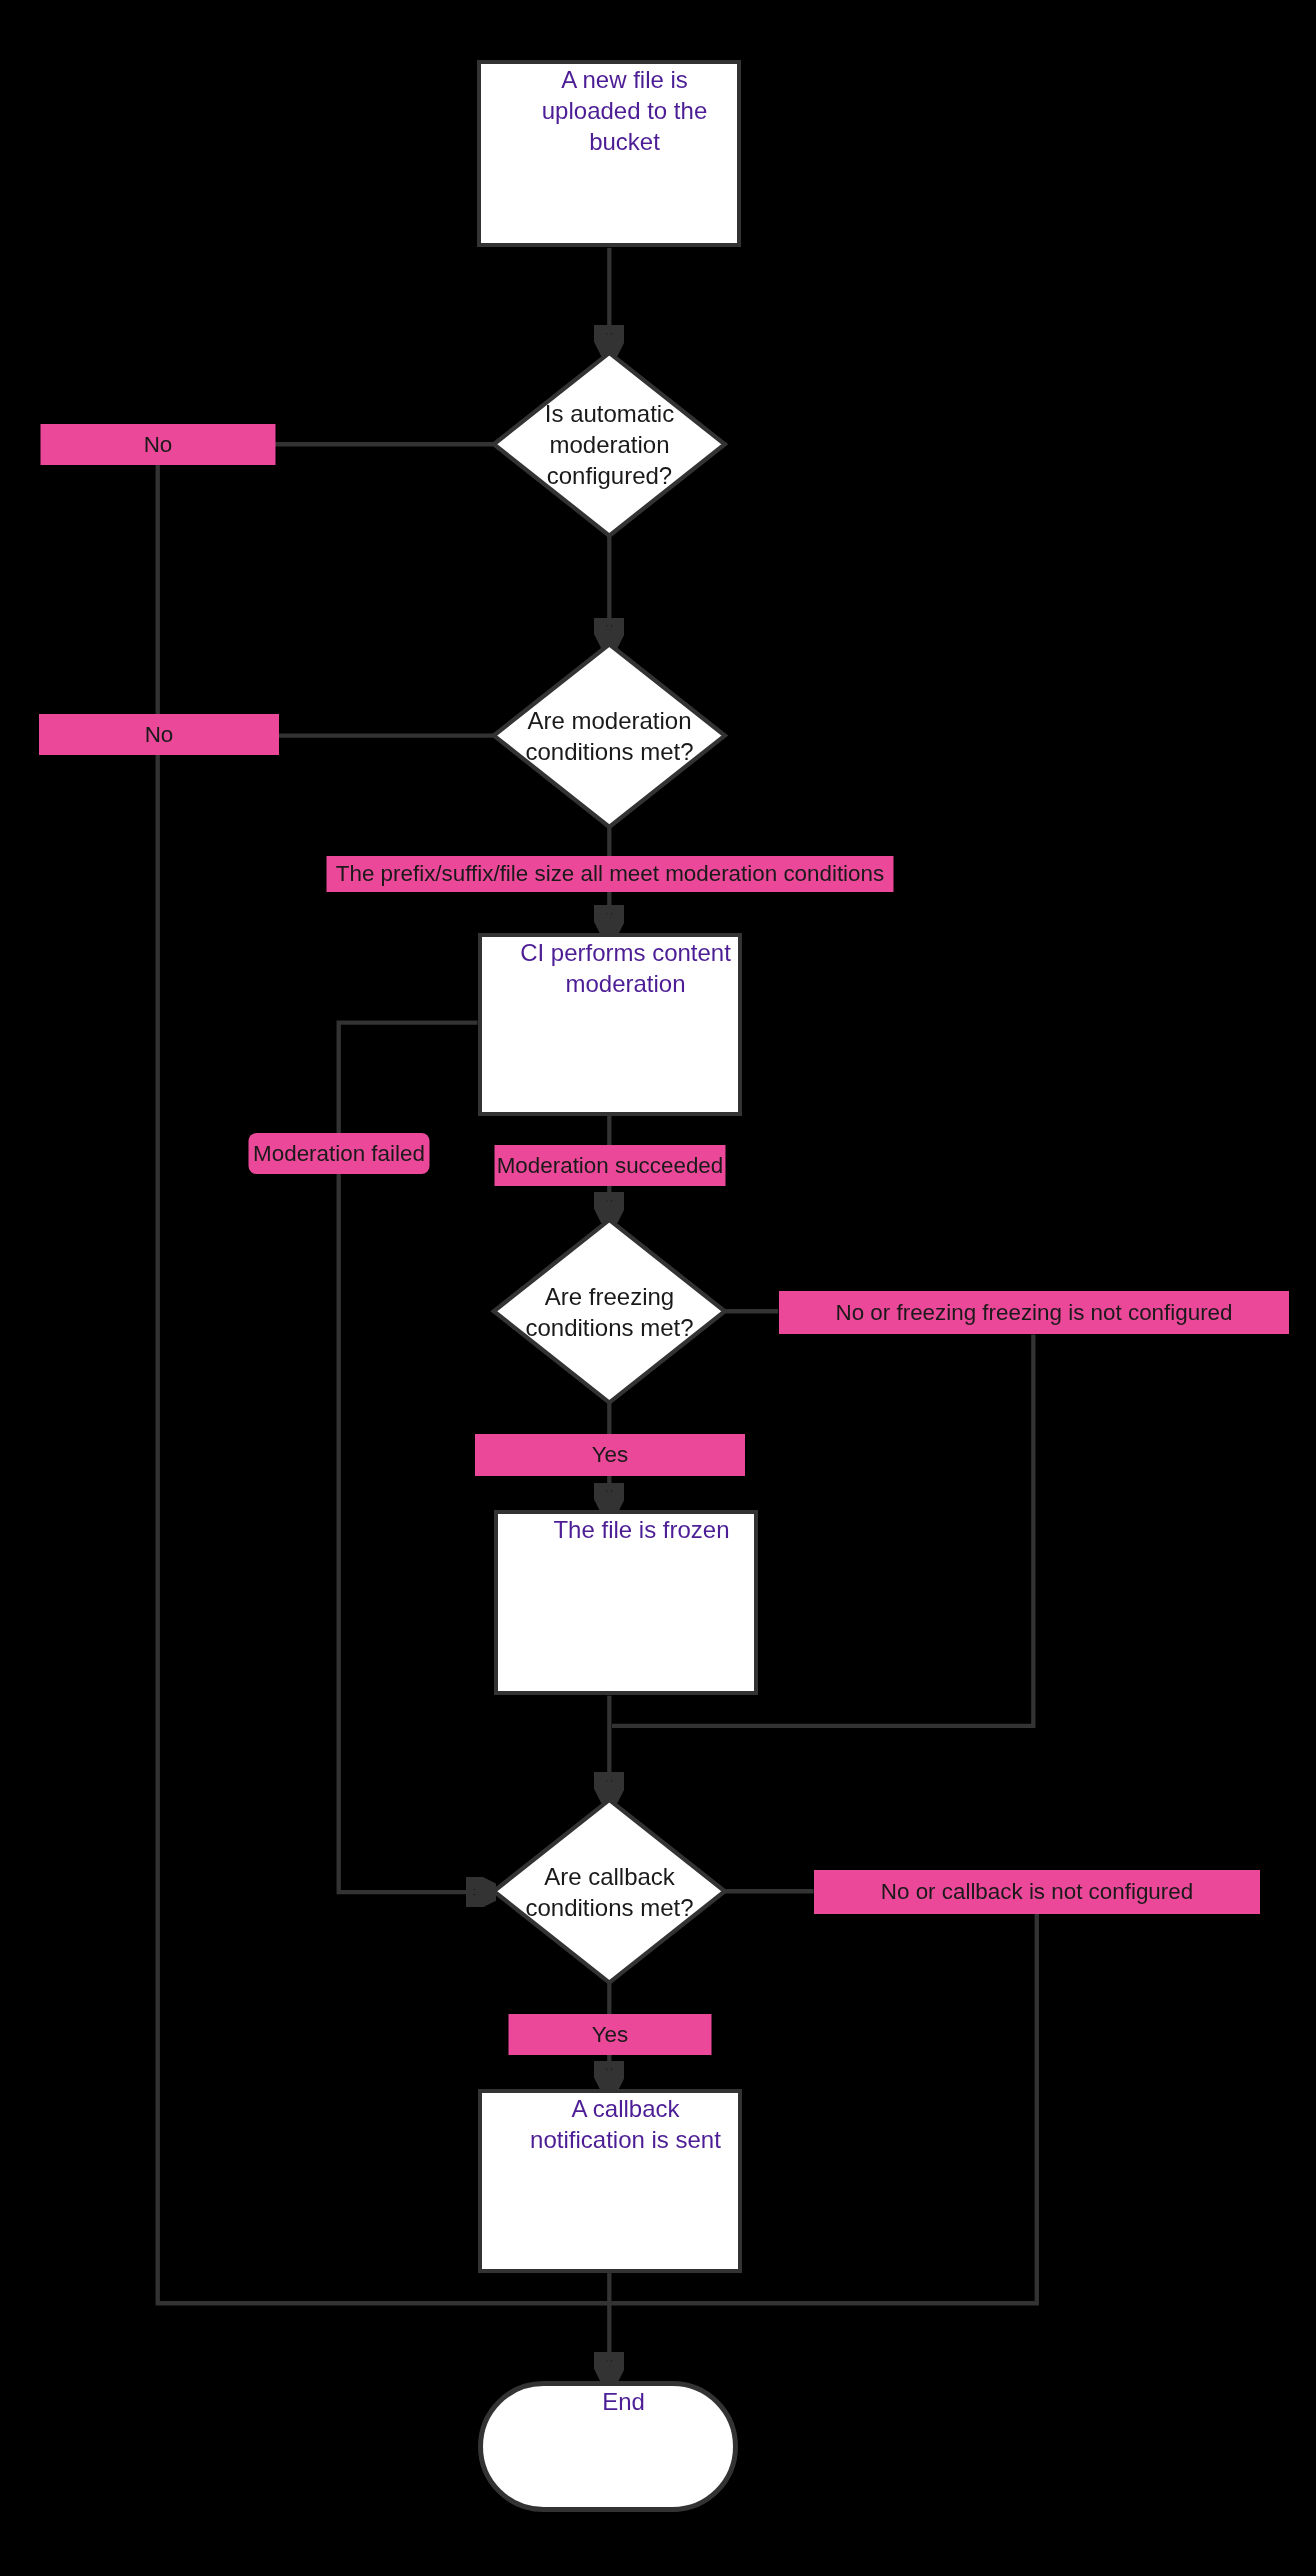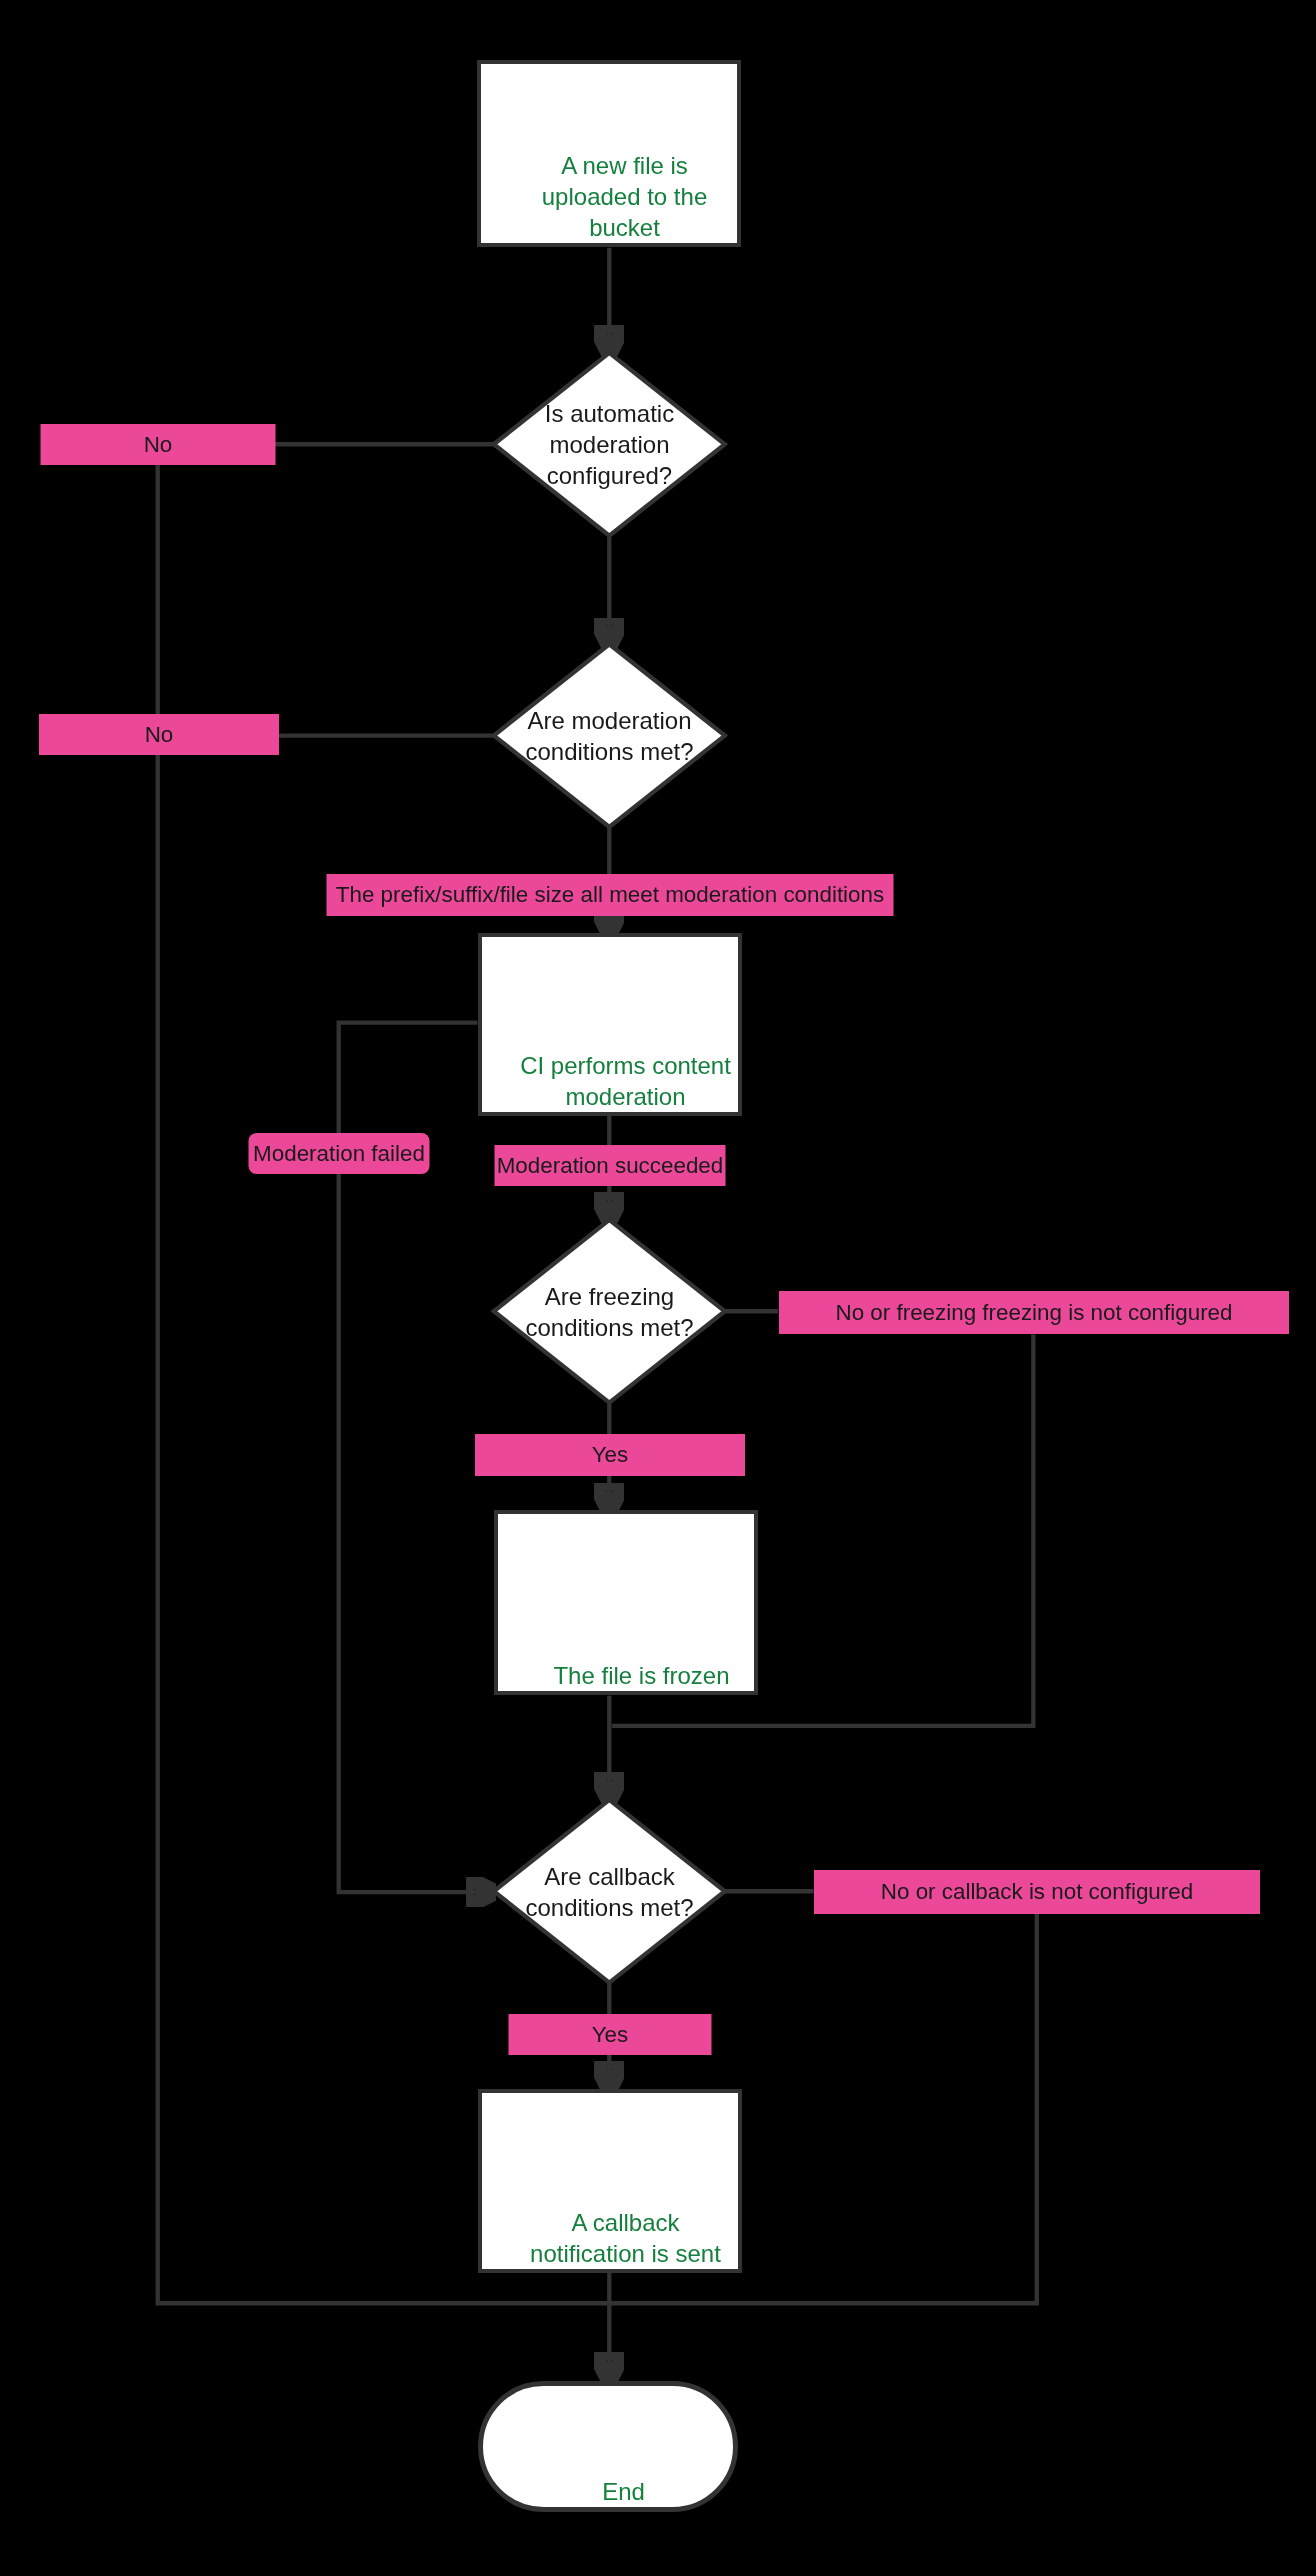--- a/index.html
+++ b/index.html
@@ -5,22 +5,22 @@
   html,body{margin:0;padding:0;background:#000;}
   #canvas{
     position:relative;width:1316px;height:2576px;background:#000000;
     font-family:"Liberation Sans","DejaVu Sans",sans-serif;overflow:hidden;
   }
   #edges{position:absolute;left:0;top:0;width:1316px;height:2576px;}
   #edges path{stroke:#333333;stroke-width:5;fill:none;}
   #edges polygon{fill:#ffffff;stroke:#333333;stroke-width:5;}
   .node{
     position:absolute;background:#ffffff;border:4.3px solid #333333;box-sizing:border-box;
-    display:flex;align-items:flex-end;justify-content:center;text-align:center;
-    color:#15803d;font-size:24px;line-height:31px;white-space:pre-line;padding-left:31px;
+    display:flex;align-items:flex-start;justify-content:center;text-align:center;
+    color:#4c1d95;font-size:24px;line-height:31px;white-space:pre-line;padding-left:31px;
   }
   .dtext{
     position:absolute;display:flex;align-items:center;justify-content:center;text-align:center;
     color:#1a1a1a;font-size:24px;line-height:31px;white-space:pre-line;background:transparent;
   }
   .elabel{
     position:absolute;background:#ec4899;color:#1a1a1a;font-size:22.4px;height:41px;
     display:flex;align-items:center;justify-content:center;text-align:center;
     white-space:nowrap;transform:translateX(-50%);padding:0 1px;box-sizing:border-box;
   }
@@ -28,21 +28,21 @@
   #n-ci{left:478px;top:933px;width:264px;height:183px;}
   #n-frozen{left:478px;top:1510px;width:264px;height:185px;margin-left:16px;}
   #n-callback{left:478px;top:2089px;width:264px;height:184px;}
   #n-end{left:478px;top:2381px;width:260px;height:131px;border-width:5.2px;border-radius:66px;}
   #t-d1{left:494px;top:353px;width:231px;height:183px;justify-content:center;}
   #t-d2{left:494px;top:644px;width:231px;height:183px;}
   #t-d3{left:494px;top:1220px;width:231px;height:183px;}
   #t-d4{left:494px;top:1800px;width:231px;height:183px;}
   #l-no1{left:158px;top:424px;min-width:235px;}
   #l-no2{left:159px;top:714px;min-width:240px;}
-  #l-cond{left:610px;top:856px;min-width:567px;height:42px;margin-top:18px;}
+  #l-cond{left:610px;top:856px;min-width:567px;height:36px;}
   #l-modfail{left:339px;top:1133px;min-width:181px;border-radius:8px;}
   #l-modsucc{left:610px;top:1145px;min-width:231px;height:41px;}
   #l-freezeno{left:1034px;top:1291px;min-width:510px;height:43px;}
   #l-yes1{left:610px;top:1434px;min-width:270px;height:42px;}
   #l-callbackno{left:1037px;top:1870px;min-width:446px;height:44px;}
   #l-yes2{left:610px;top:2014px;min-width:203px;height:41px;}
 </style>
 </head>
 <body>
 

